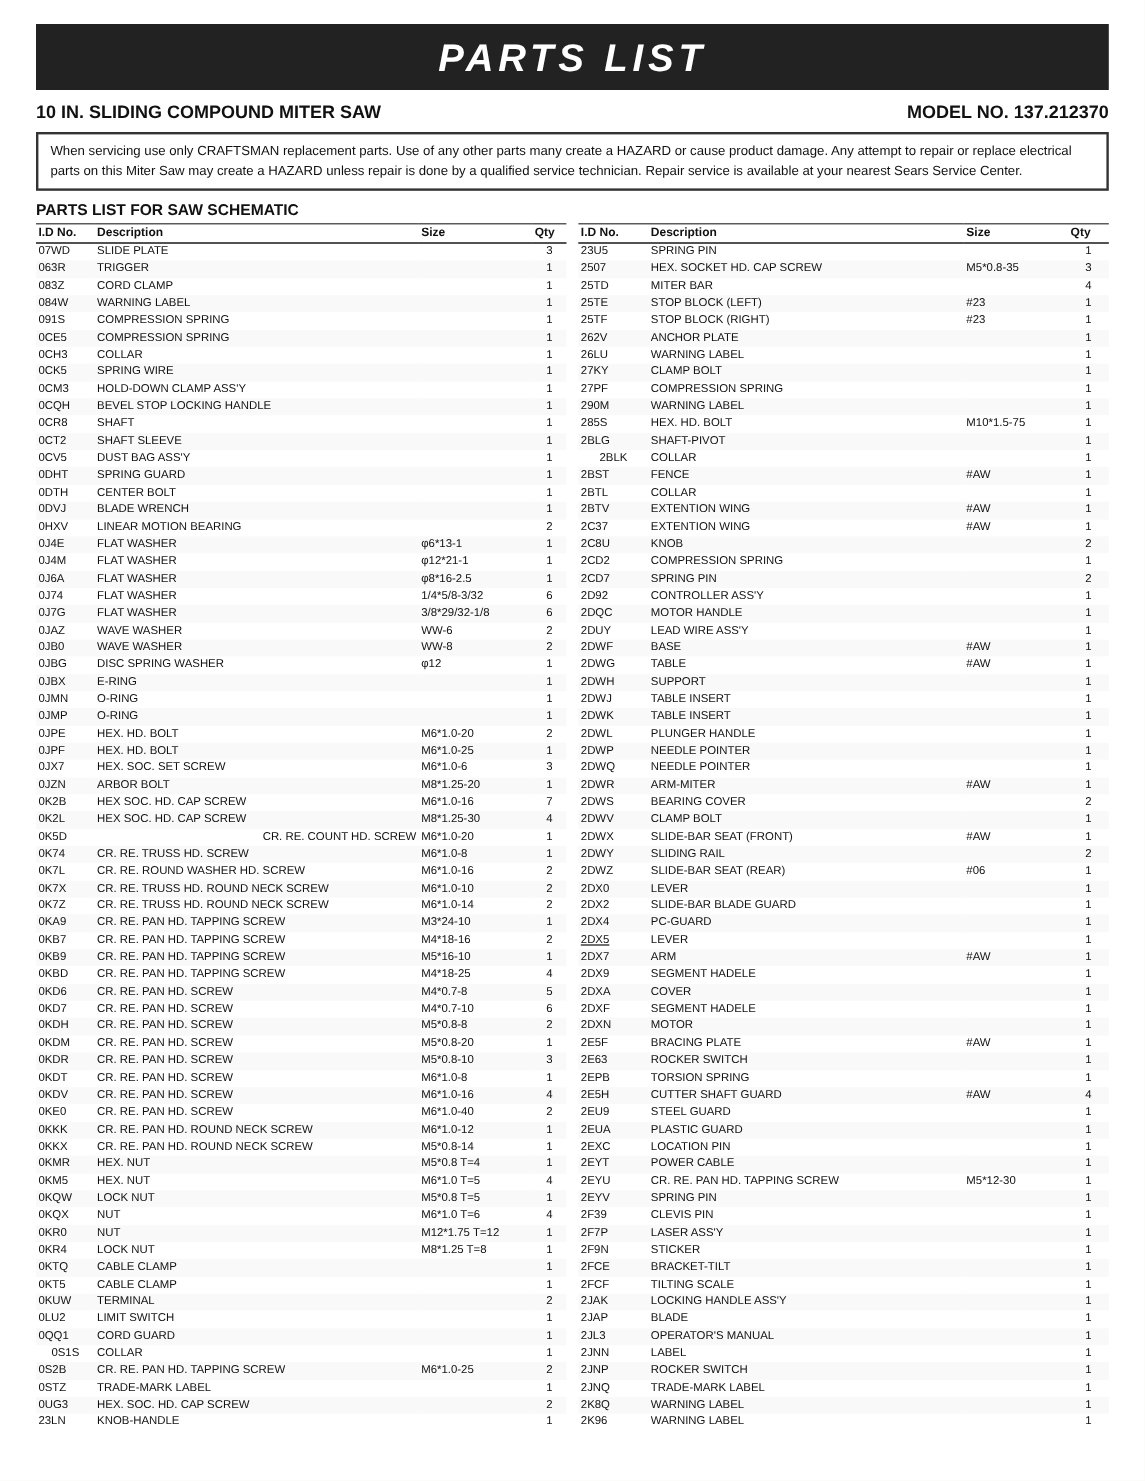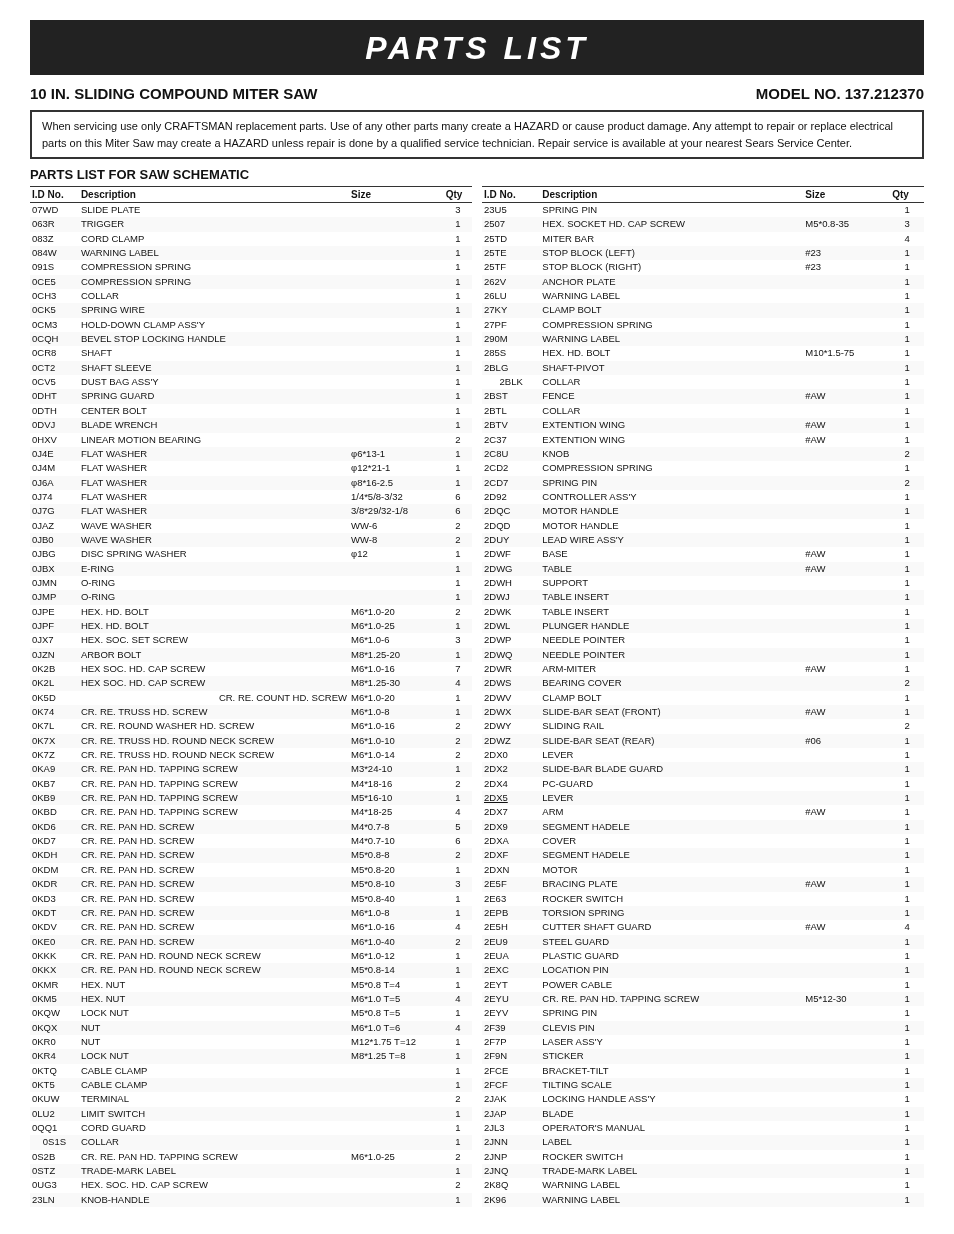--- a/index.html
+++ b/index.html
@@ -417,26 +417,20 @@
               <td style="white-space: nowrap;">M5*0.8-20</td>
               <td style="text-align: center;">1</td>
             </tr>
             <tr>
               <td style="white-space: nowrap;">0KDR</td>
               <td style="min-width: 120px;">CR. RE. PAN HD. SCREW</td>
               <td style="white-space: nowrap;">M5*0.8-10</td>
               <td style="text-align: center;">3</td>
             </tr>
             <tr>
-              <td style="white-space: nowrap;">0KD3</td>
-              <td style="min-width: 120px;">CR. RE. PAN HD. SCREW</td>
-              <td style="white-space: nowrap;">M5*0.8-40</td>
-              <td style="text-align: center;">1</td>
-            </tr>
-            <tr>
               <td style="white-space: nowrap;">0KDT</td>
               <td style="min-width: 120px;">CR. RE. PAN HD. SCREW</td>
               <td style="white-space: nowrap;">M6*1.0-8</td>
               <td style="text-align: center;">1</td>
             </tr>
             <tr>
               <td style="white-space: nowrap;">0KDV</td>
               <td style="min-width: 120px;">CR. RE. PAN HD. SCREW</td>
               <td style="white-space: nowrap;">M6*1.0-16</td>
               <td style="text-align: center;">4</td>
@@ -695,26 +689,20 @@
               <td style="white-space: nowrap;"></td>
               <td style="text-align: center;">1</td>
             </tr>
             <tr>
               <td style="white-space: nowrap;">2DQC</td>
               <td style="min-width: 120px;">MOTOR HANDLE</td>
               <td style="white-space: nowrap;"></td>
               <td style="text-align: center;">1</td>
             </tr>
             <tr>
-              <td style="white-space: nowrap;">2DQD</td>
-              <td style="min-width: 120px;">MOTOR HANDLE</td>
-              <td style="white-space: nowrap;"></td>
-              <td style="text-align: center;">1</td>
-            </tr>
-            <tr>
               <td style="white-space: nowrap;">2DUY</td>
               <td style="min-width: 120px;">LEAD WIRE ASS'Y</td>
               <td style="white-space: nowrap;"></td>
               <td style="text-align: center;">1</td>
             </tr>
             <tr>
               <td style="white-space: nowrap;">2DWF</td>
               <td style="min-width: 120px;">BASE</td>
               <td style="white-space: nowrap;">#AW</td>
               <td style="text-align: center;">1</td>

